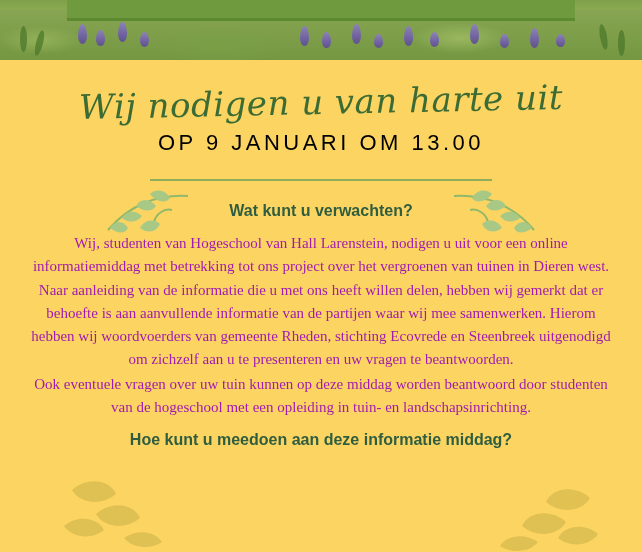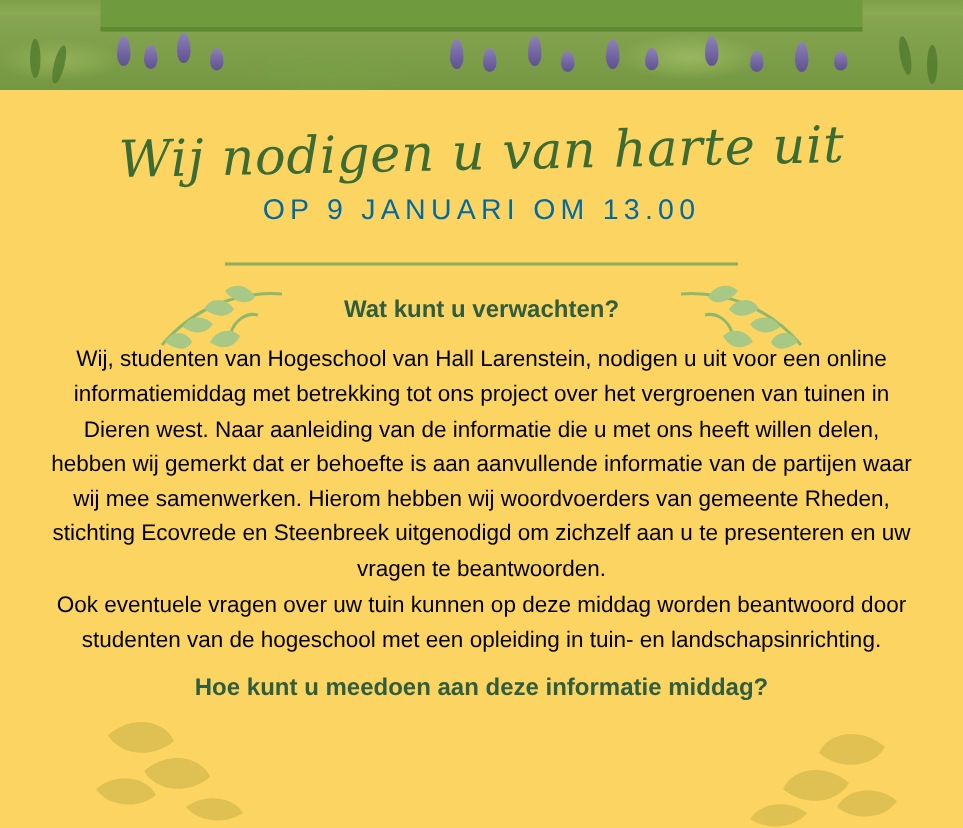--- a/index.html
+++ b/index.html
@@ -91,23 +91,23 @@
     font-style: italic;
     font-size: 34px;
     color: #3c6b34;
     margin: 22px 0 0 0;
     letter-spacing: .5px;
     font-weight: 400;
     transform: rotate(-1.2deg);
   }
   .date-line {
     font-family: "Liberation Sans", sans-serif;
-    font-size: 19px;
+    font-size: 22px;
     letter-spacing: 3.5px;
-    color: #0369a1;
+    color: #000000;
     margin-top: 8px;
     font-weight: 400;
   }
   .divider-wrap {
     position: relative;
     height: 44px;
     margin-top: 2px;
   }
   .divider-line {
     position: absolute;
@@ -123,24 +123,24 @@
     font-weight: bold;
     font-size: 16px;
     color: #2f5d3f;
     margin: 0 0 10px 0;
     text-align: center;
   }
   .heading.second {
     margin-top: 4px;
   }
   .body-text {
-    font-family: Liberation Sans, sans-serif;
+    font-family: Liberation Serif, serif;
     font-size: 15px;
     line-height: 1.55;
-    color: #000000;
+    color: #a21caf;
     width: 582px;
     margin: 12px auto;
   }
   .body-text p {
     margin: 0;
   }
   .body-text p + p {
     margin-top: 1px;
     text-align: center;
   }

